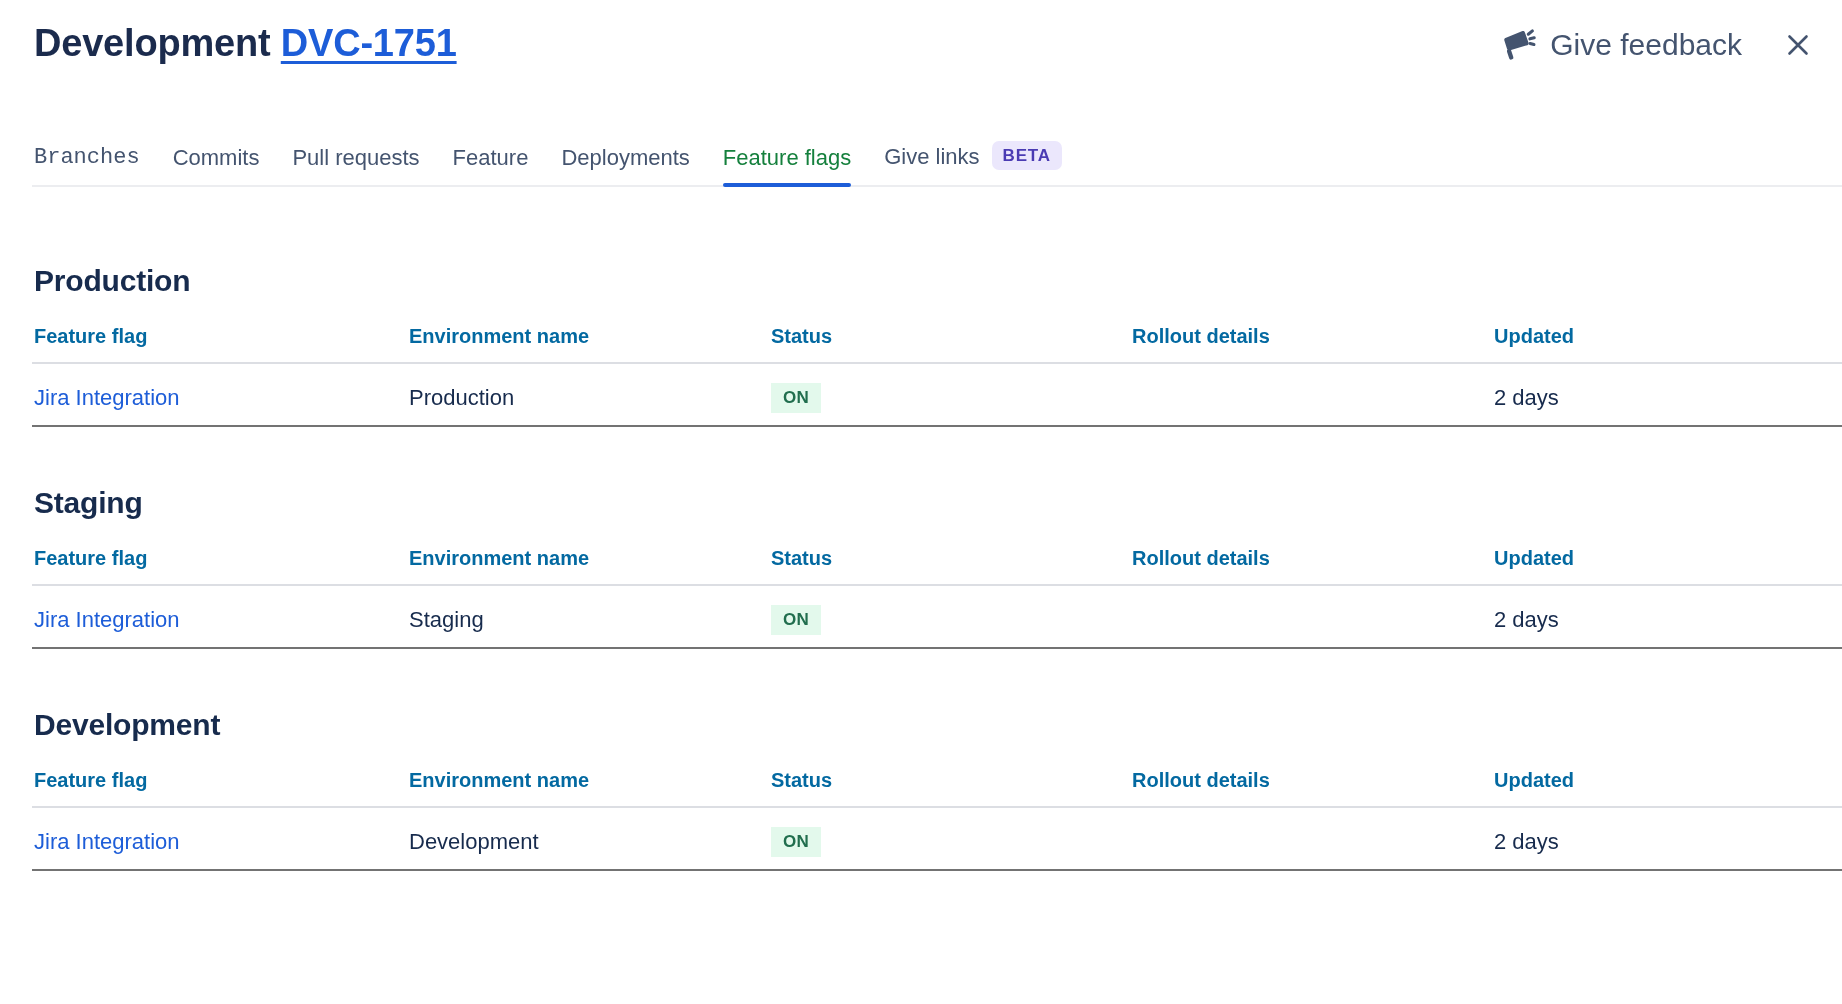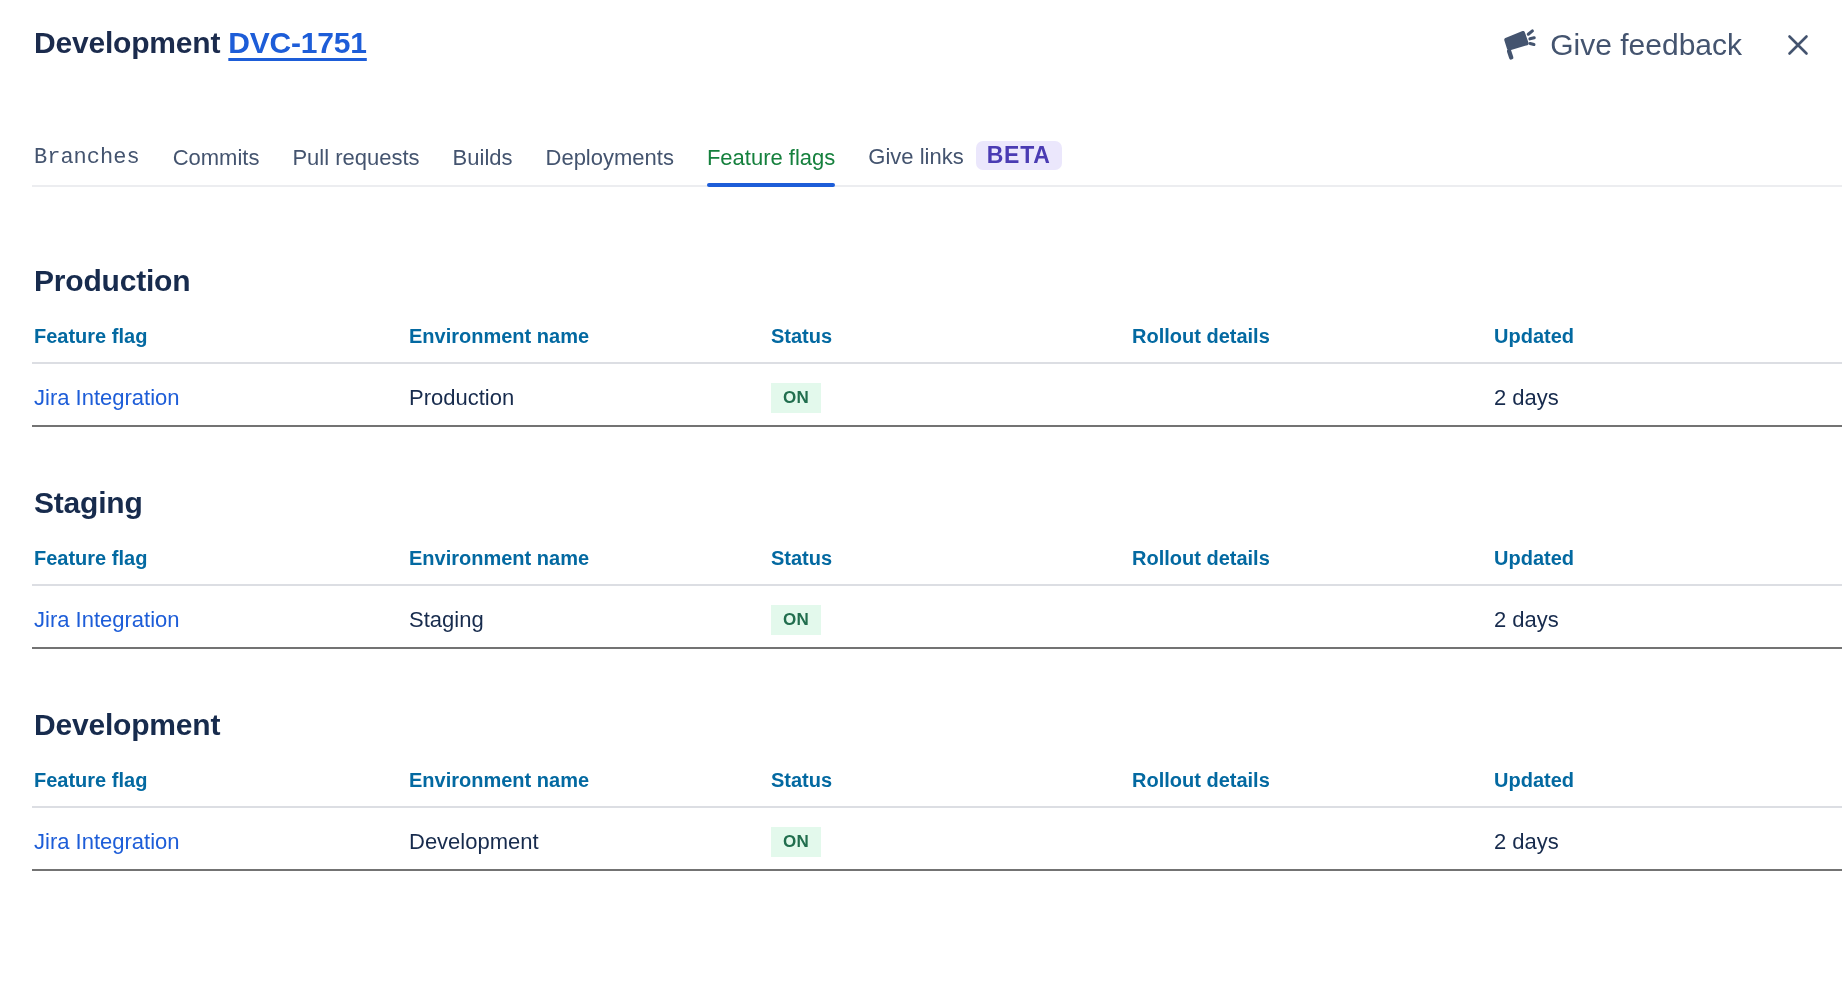--- a/index.html
+++ b/index.html
@@ -4,21 +4,21 @@
 <style>
   * { margin: 0; padding: 0; box-sizing: border-box; }
   html, body { width: 1842px; height: 1004px; background: #ffffff; overflow: hidden; }
   body { font-family: "Liberation Sans", sans-serif; color: #172B4D; }
 
   
   .hdr {
     display: flex; justify-content: space-between; align-items: flex-start;
     padding: 22px 30px 0 34px;
   }
-  .title { font-size: 30px; font-weight: 700; line-height: 42px; color: #1B2B4D; letter-spacing: -0.2px; }
+  .title { font-size: 38px; font-weight: 700; line-height: 42px; color: #1B2B4D; letter-spacing: -0.2px; }
   .title a {
     color: #1D5DD8; text-decoration: underline;
     text-decoration-thickness: 2.5px; text-underline-offset: 5px; cursor: pointer;
   }
   .hdr-actions { display: flex; align-items: center; margin-top: 6px; }
   .feedback-btn { display: flex; align-items: center; gap: 14px; cursor: pointer; }
   .feedback-btn span { font-size: 30px; font-weight: 500; color: #44546F; }
   .close-btn { margin-left: 42px; cursor: pointer; display: flex; align-items: center; }
 
   
@@ -37,21 +37,21 @@
   }
   .tab:first-child { margin-left: 2px; font-family: Liberation Mono, monospace; }
   .tab.active { color: #15803d; }
   .tab.active::after {
     content: ""; position: absolute; left: 0; right: 0; bottom: -2px;
     height: 4px; background: #1D5DD8; border-radius: 2px;
   }
   .beta-badge {
     display: inline-block; margin-left: 12px;
     background: #EBE7FC; color: #4A3BB3;
-    font-size: 23px; font-weight: 700; letter-spacing: 0.8px;
+    font-size: 17px; font-weight: 700; letter-spacing: 0.8px;
     padding: 5px 11px; border-radius: 7px; line-height: 19px;
     position: relative; top: -1px;
   }
 
   
   section h2 {
     margin: 58px 0 0 34px;
     font-size: 30px; font-weight: 700; line-height: 36px;
     color: #172B4D; letter-spacing: -0.2px;
   }
@@ -109,21 +109,21 @@
         <path d="M5.5 5.5 L22.5 22.5 M22.5 5.5 L5.5 22.5" stroke="#44546F" stroke-width="2.6" stroke-linecap="round"></path>
       </svg>
     </div>
   </div>
 </header>
 
 <nav class="tabbar">
   <div class="tab">Branches</div>
   <div class="tab">Commits</div>
   <div class="tab">Pull requests</div>
-  <div class="tab">Builds</div>
+  <div class="tab">Feature</div>
   <div class="tab">Deployments</div>
   <div class="tab active">Feature flags</div>
   <div class="tab">
     <span>Give links</span>
     <span class="beta-badge">BETA</span>
   </div>
 </nav>
 
 <main>
 

